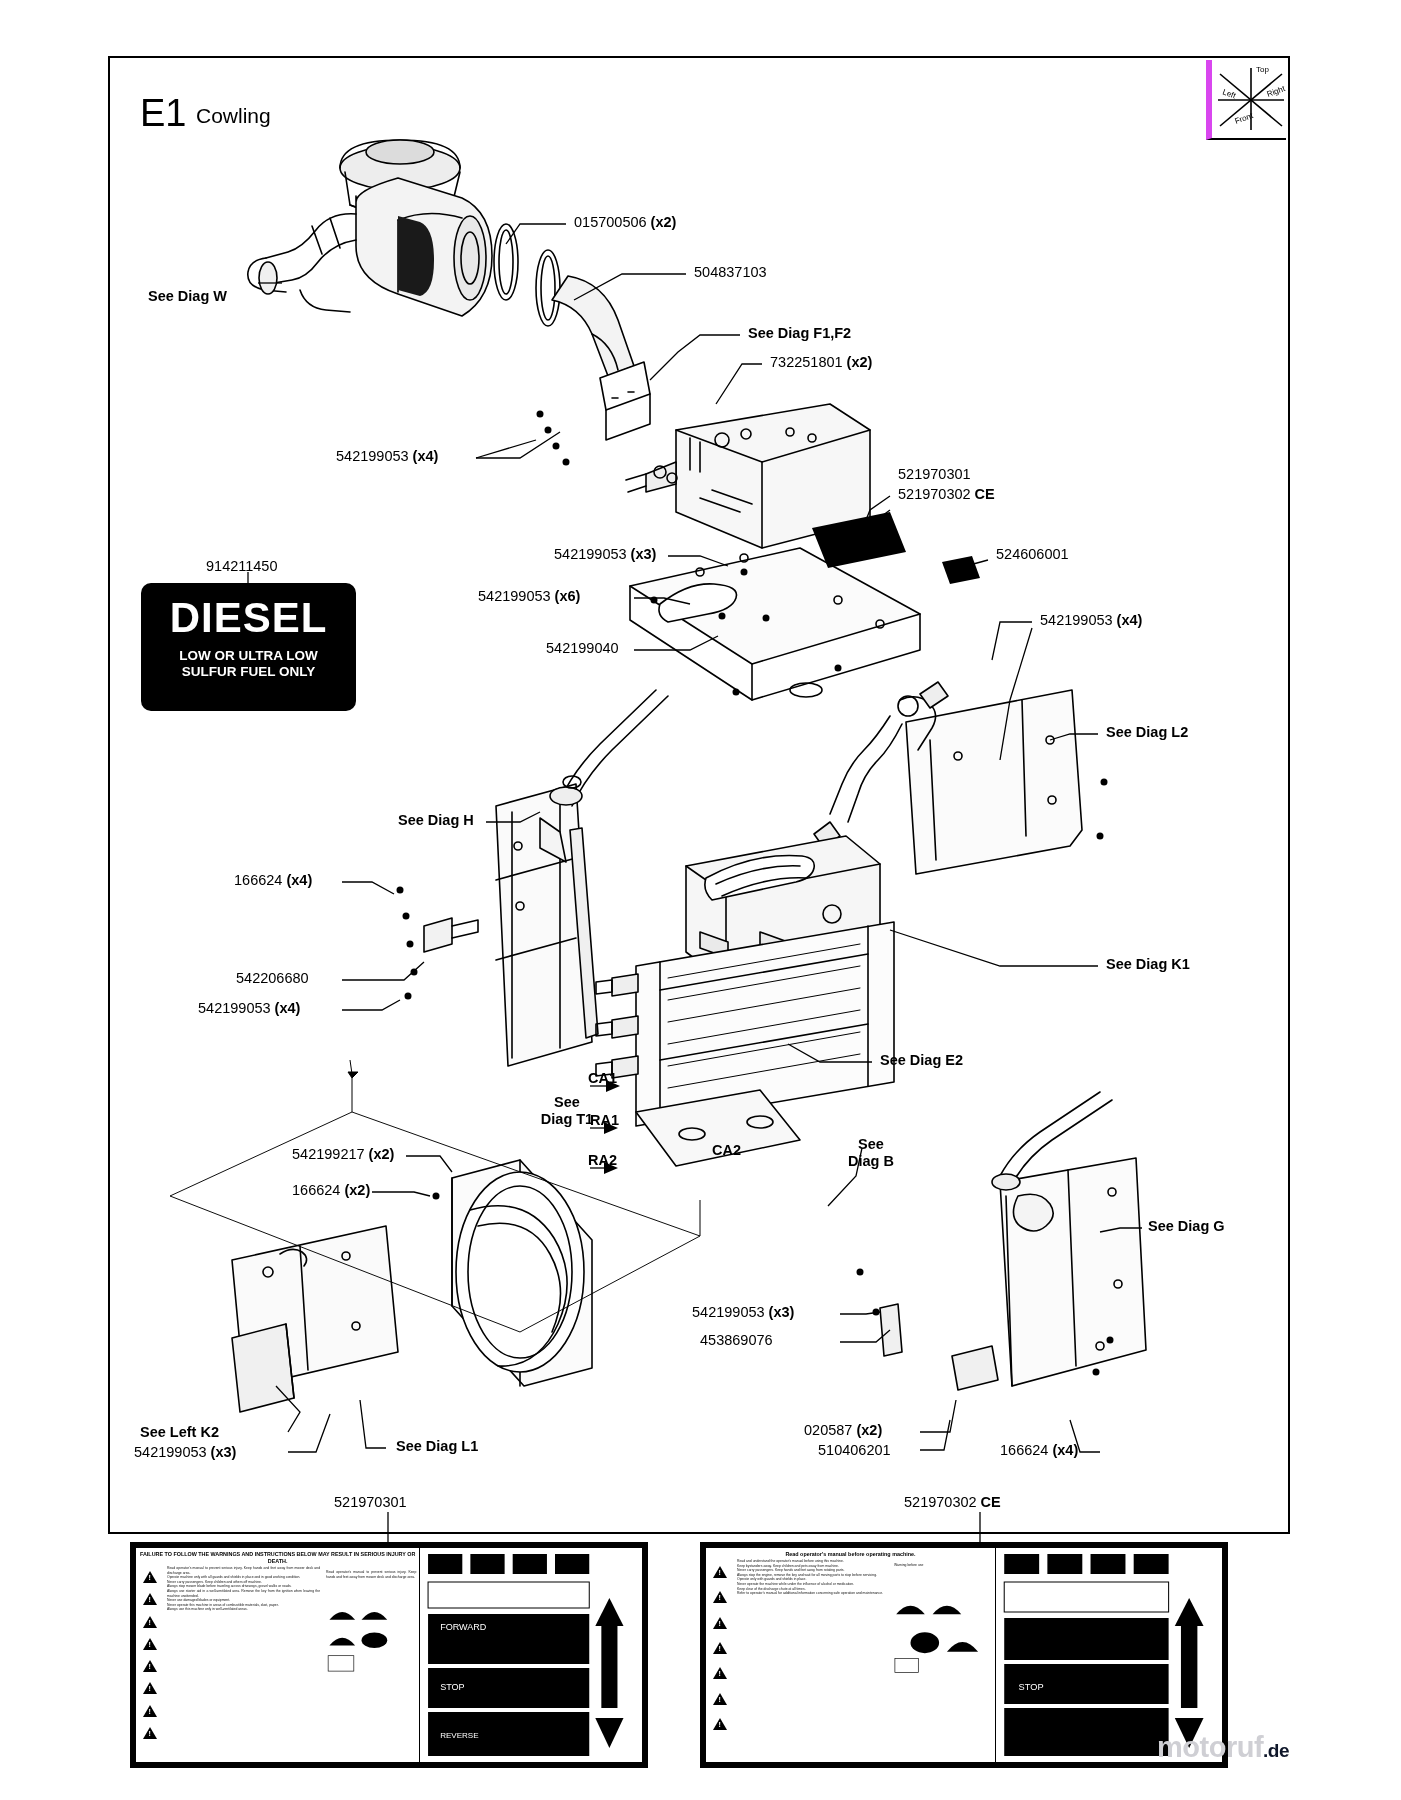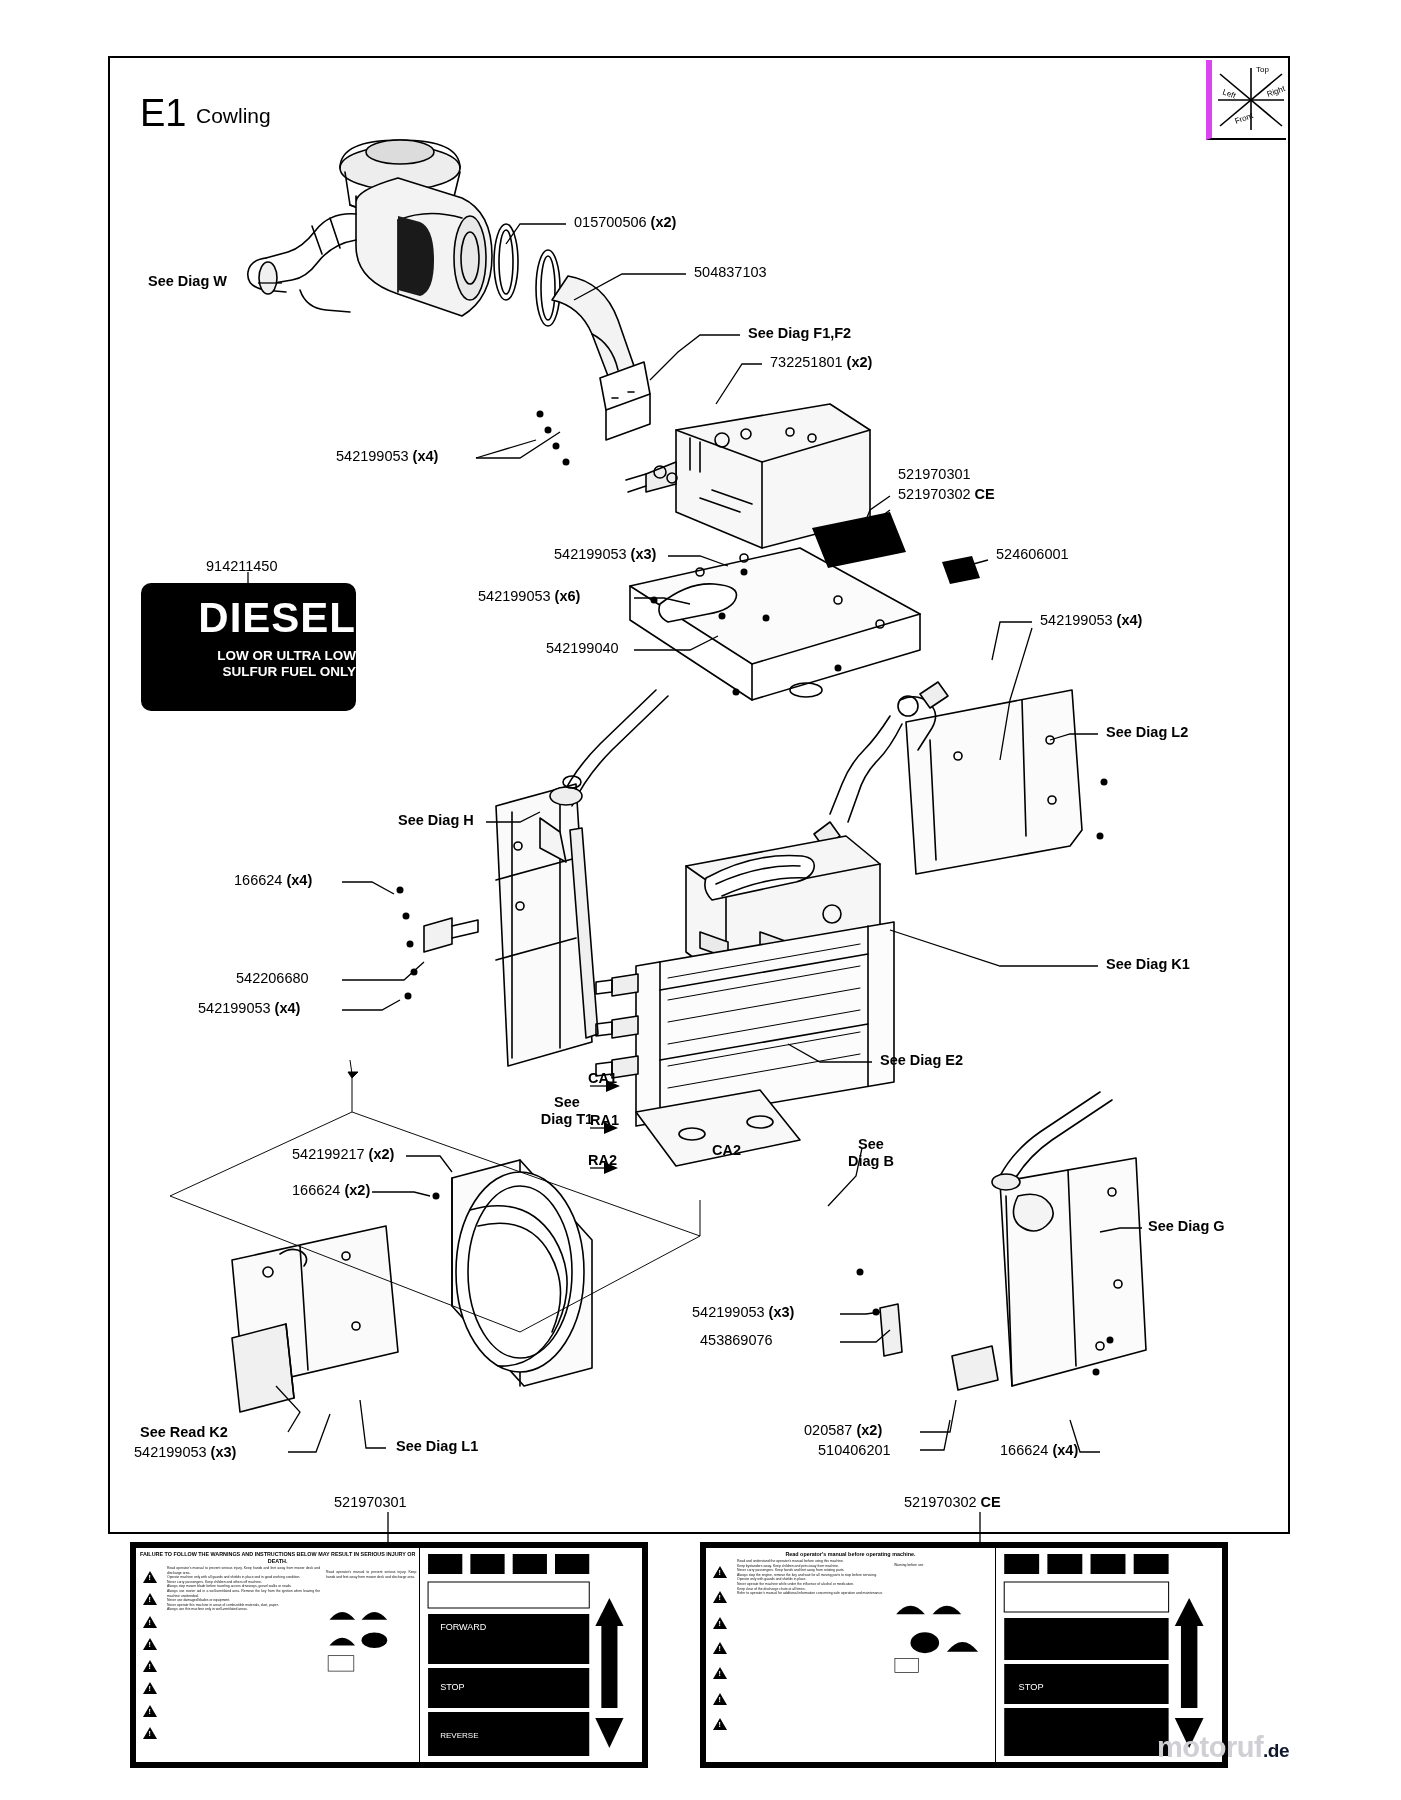--- a/index.html
+++ b/index.html
@@ -78,21 +78,21 @@
   
   .decal-diesel {
     position: absolute;
     left: 141px;
     top: 583px;
     width: 215px;
     height: 128px;
     background: #000;
     border-radius: 10px;
     color: #fff;
-    text-align: right;
+    text-align: center;
     box-sizing: border-box;
     padding-top: 12px;
   }
   .decal-diesel .d1 {
     font-size: 42px;
     font-weight: bold;
     letter-spacing: 1px;
     line-height: 46px;
   }
   .decal-diesel .d2 {
@@ -447,21 +447,21 @@
 
       <path d="M388 1512 L388 1542"></path>
       <path d="M980 1512 L980 1542"></path>
 
       <path d="M860 540 L880 526"></path>
     </g>
   </svg>
 
   <div class="lbl" style="left:574px; top:214px;"><span>015700506</span> <span class="qty">(x2)</span></div>
   <div class="lbl" style="left:694px; top:264px;"><span>504837103</span></div>
-  <div class="lbl b" style="left:148px; top:273px;">See Diag W</div>
+  <div class="lbl b" style="left:148px; top:288px;">See Diag W</div>
   <div class="lbl b" style="left:748px; top:325px;">See Diag F1,F2</div>
   <div class="lbl" style="left:770px; top:354px;"><span>732251801</span> <span class="qty">(x2)</span></div>
   <div class="lbl" style="left:336px; top:448px;"><span>542199053</span> <span class="qty">(x4)</span></div>
 
   <div class="lbl" style="left:898px; top:466px;"><span>521970301</span></div>
   <div class="lbl" style="left:898px; top:486px;"><span>521970302</span> <span class="qty">CE</span></div>
   <div class="lbl" style="left:996px; top:546px;"><span>524606001</span></div>
 
   <div class="lbl" style="left:554px; top:546px;"><span>542199053</span> <span class="qty">(x3)</span></div>
   <div class="lbl" style="left:478px; top:588px;"><span>542199053</span> <span class="qty">(x6)</span></div>
@@ -496,21 +496,21 @@
 
   <div class="lbl b" style="left:1148px; top:1218px;">See Diag G</div>
 
   <div class="lbl" style="left:692px; top:1304px;"><span>542199053</span> <span class="qty">(x3)</span></div>
   <div class="lbl" style="left:700px; top:1332px;"><span>453869076</span></div>
 
   <div class="lbl" style="left:804px; top:1422px;"><span>020587</span> <span class="qty">(x2)</span></div>
   <div class="lbl" style="left:818px; top:1442px;"><span>510406201</span></div>
   <div class="lbl" style="left:1000px; top:1442px;"><span>166624</span> <span class="qty">(x4)</span></div>
 
-  <div class="lbl b" style="left:140px; top:1424px;">See Read K2</div>
+  <div class="lbl b" style="left:140px; top:1424px;">See Left K2</div>
   <div class="lbl" style="left:134px; top:1444px;"><span>542199053</span> <span class="qty">(x3)</span></div>
   <div class="lbl b" style="left:396px; top:1438px;">See Diag L1</div>
 
   <div class="lbl" style="left:334px; top:1494px;"><span>521970301</span></div>
   <div class="lbl" style="left:904px; top:1494px;"><span>521970302</span> <span class="qty">CE</span></div>
 
   <div class="decal-diesel">
     <div class="d1">DIESEL</div>
     <div class="d2">
       <div>LOW OR ULTRA LOW</div>

